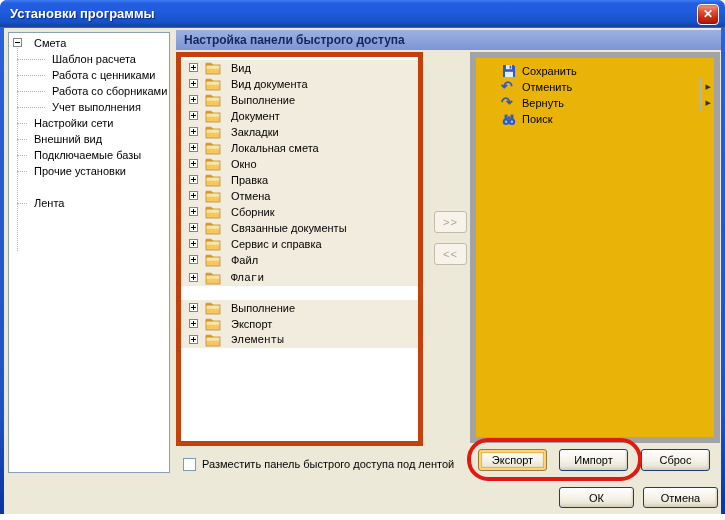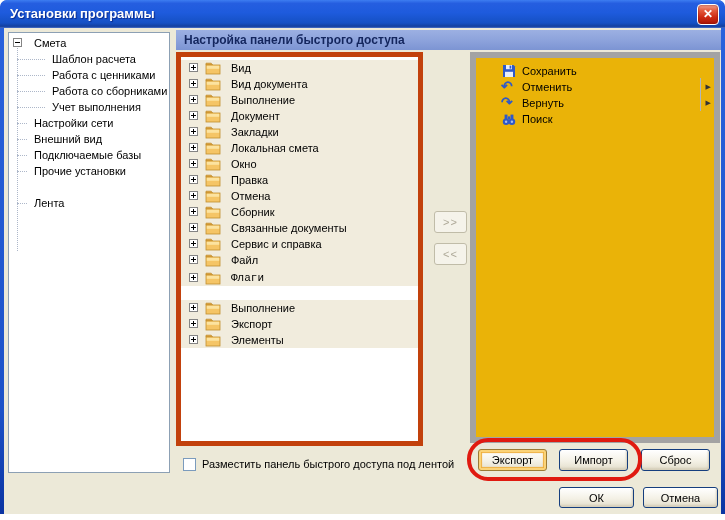--- a/index.html
+++ b/index.html
@@ -346,21 +346,21 @@
         </div>
         <div class="folder-row" style="top: 259px;">
           <span class="expander"></span>
           <span class="folder-ico"><svg width="16" height="14" viewBox="0 0 16 14">
               <path d="M1 4 L1 2.2 L6.2 2.2 L7.6 4 Z" fill="#E8A33D" stroke="#C08F2F" stroke-width="0.8"></path>
               <rect x="1" y="4" width="14" height="9" fill="#F5C566" stroke="#C08F2F" stroke-width="0.8"></rect>
               <rect x="1.8" y="4.8" width="12.4" height="3" fill="#FCE3A0"></rect>
             </svg></span>
           <span class="folder-label">Экспорт</span>
         </div>
-        <div class="folder-row" style="top: 275px;">
+        <div class="folder-row" style="top: 275px; font-family: Liberation Mono, monospace;">
           <span class="expander"></span>
           <span class="folder-ico"><svg width="16" height="14" viewBox="0 0 16 14">
               <path d="M1 4 L1 2.2 L6.2 2.2 L7.6 4 Z" fill="#E8A33D" stroke="#C08F2F" stroke-width="0.8"></path>
               <rect x="1" y="4" width="14" height="9" fill="#F5C566" stroke="#C08F2F" stroke-width="0.8"></rect>
               <rect x="1.8" y="4.8" width="12.4" height="3" fill="#FCE3A0"></rect>
             </svg></span>
           <span class="folder-label">Элементы</span>
         </div>
       </div>
 

